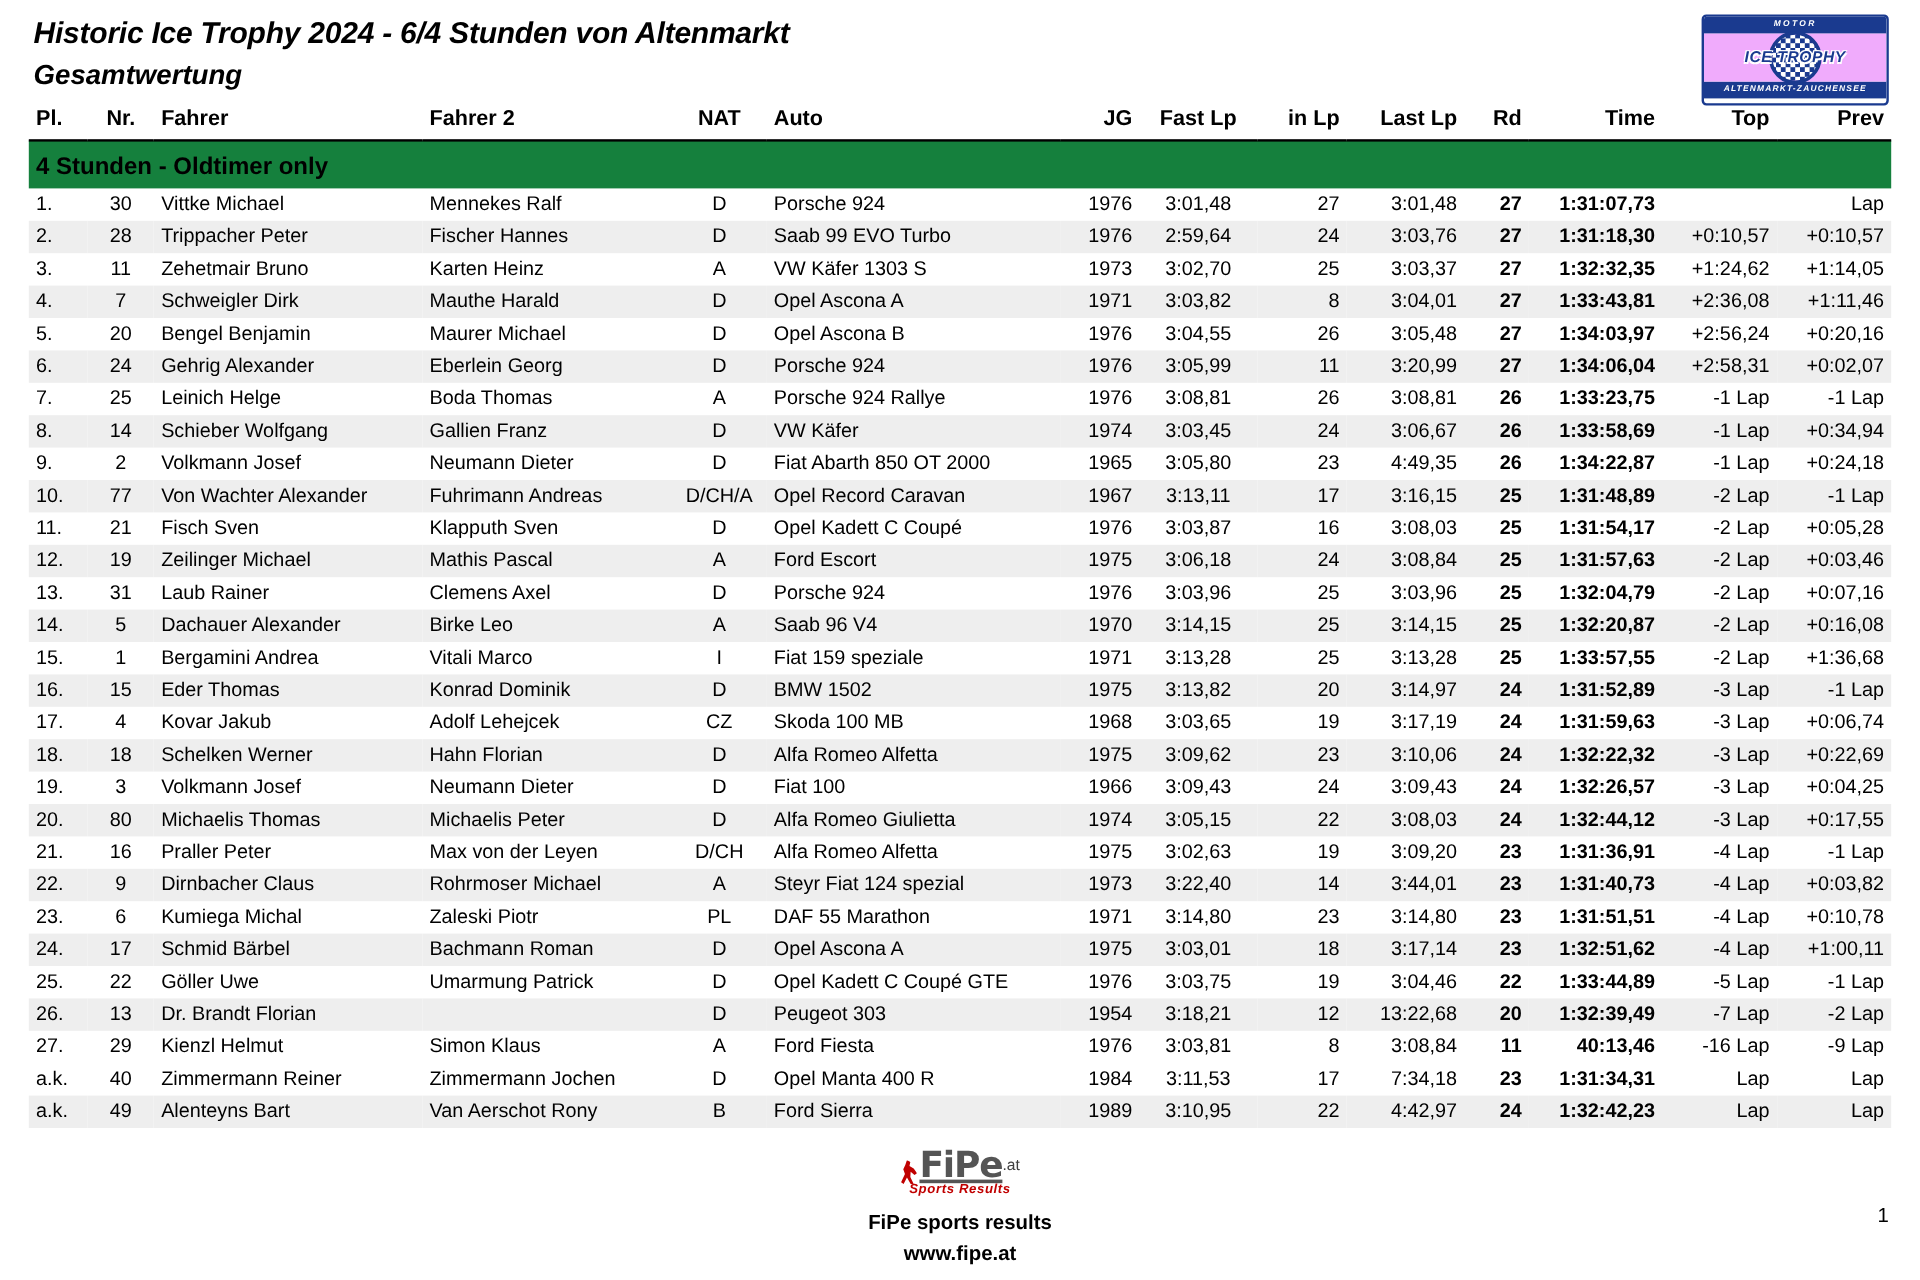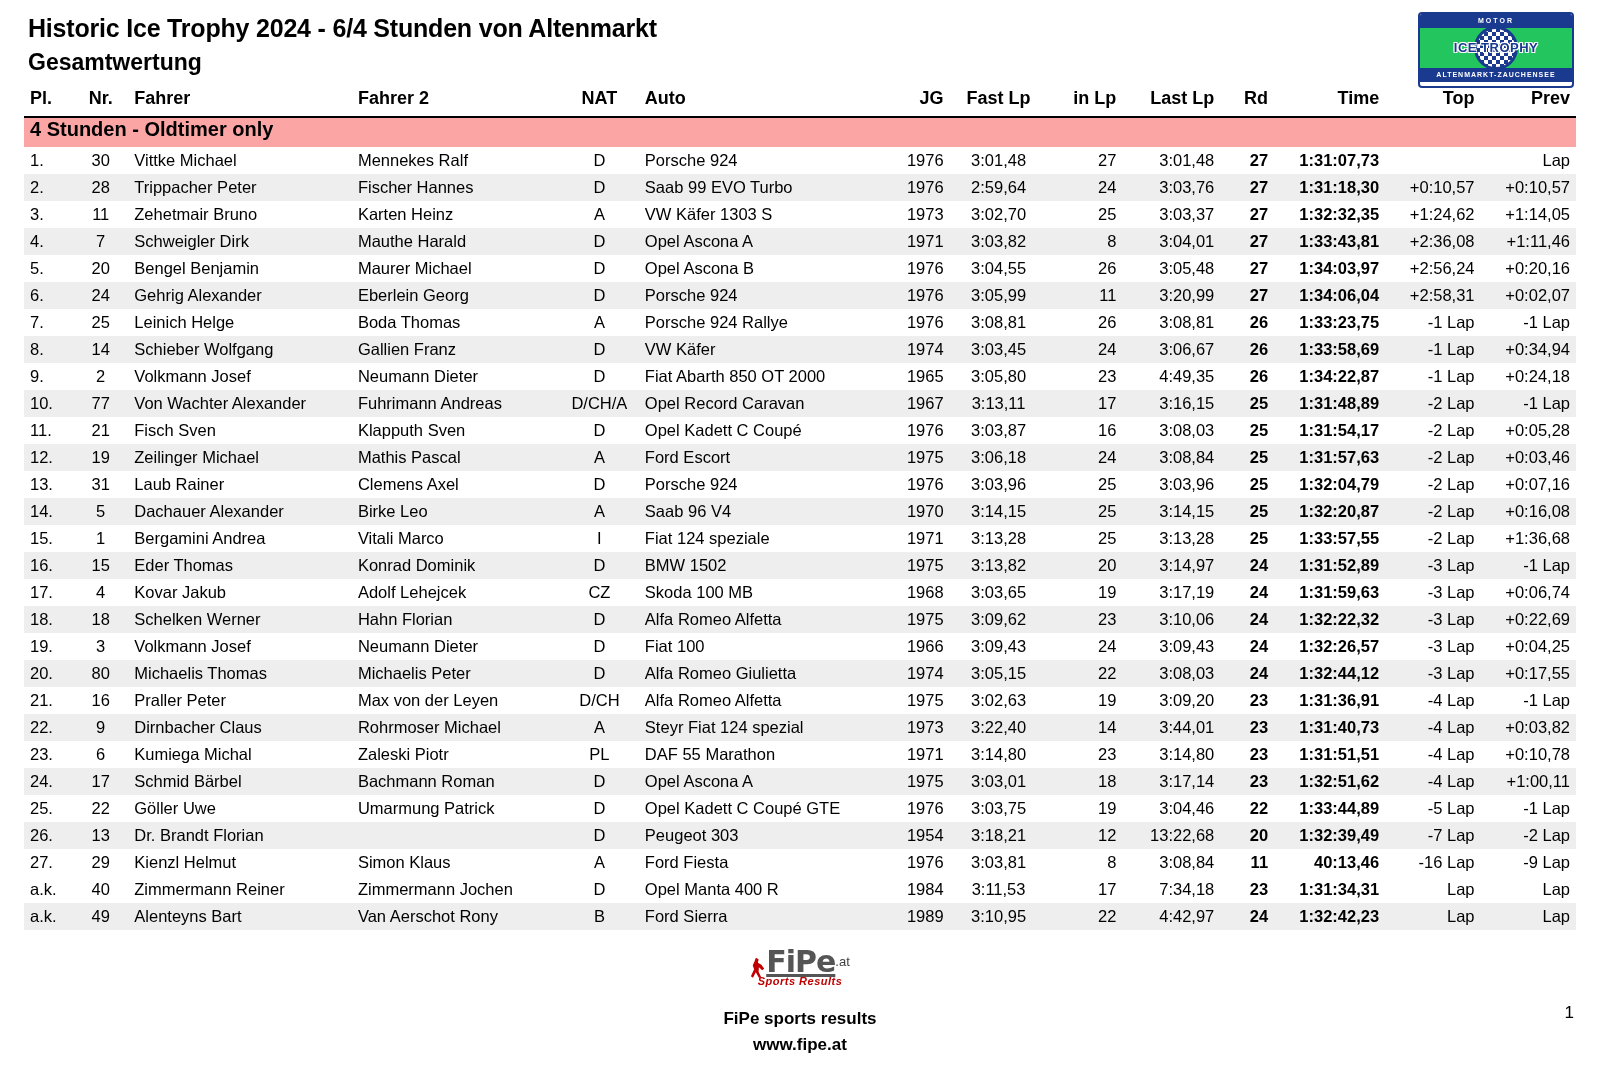--- a/index.html
+++ b/index.html
@@ -17,20 +17,21 @@
   }
   .page {
     width: 1600px;
     height: 1067px;
     box-sizing: border-box;
     padding: 14px 24px 0 24px;
     position: relative;
   }
   .header {
     position: relative;
+    font-style: italic;
   }
   .title {
     font-size: 25px;
     font-weight: bold;
     letter-spacing: -0.2px;
     margin: 0 0 6px 4px;
   }
   .subtitle {
     font-size: 23px;
     font-weight: bold;
@@ -53,21 +54,21 @@
     color: #ffffff;
     font-size: 7px;
     font-weight: bold;
     text-align: center;
     letter-spacing: 2px;
     line-height: 14px;
   }
   .logo-mid {
     position: relative;
     height: 40px;
-    background: #22c55e;
+    background: #f0abfc;
   }
   .logo-circle {
     position: absolute;
     left: 50%;
     top: 50%;
     transform: translate(-50%, -50%);
     width: 38px;
     height: 38px;
     border-radius: 50%;
     border: 3px solid #1a3a8f;
@@ -113,23 +114,23 @@
     padding: 3px 6px;
     white-space: nowrap;
     height: 21px;
   }
   tr.alt td {
     background: #eeeeee;
   }
   tr.section td {
     font-size: 20px;
     font-weight: bold;
-    padding-top: 0;
+    padding-top: 10px;
     padding-bottom: 6px;
-    background: #fca5a5;
+    background: #15803d;
   }
   .c-pl { text-align: left; width: 42px; }
   .c-nr { text-align: center; width: 52px; padding-right: 14px; }
   .c-fahrer { text-align: left; width: 230px; }
   .c-fahrer2 { text-align: left; width: 215px; }
   .c-nat { text-align: center; width: 72px; }
   .c-auto { text-align: left; width: 250px; }
   .c-jg { text-align: right; width: 62px; }
   .c-fast { text-align: center; width: 96px; }
   .c-inlp { text-align: right; width: 72px; }
@@ -456,21 +457,21 @@
           <td class="c-time">1:32:20,87</td>
           <td class="c-top">-2 Lap</td>
           <td class="c-prev">+0:16,08</td>
         </tr>
         <tr>
           <td class="c-pl">15.</td>
           <td class="c-nr">1</td>
           <td class="c-fahrer">Bergamini Andrea</td>
           <td class="c-fahrer2">Vitali Marco</td>
           <td class="c-nat">I</td>
-          <td class="c-auto">Fiat 124 speziale</td>
+          <td class="c-auto">Fiat 159 speziale</td>
           <td class="c-jg">1971</td>
           <td class="c-fast">3:13,28</td>
           <td class="c-inlp">25</td>
           <td class="c-last">3:13,28</td>
           <td class="c-rd">25</td>
           <td class="c-time">1:33:57,55</td>
           <td class="c-top">-2 Lap</td>
           <td class="c-prev">+1:36,68</td>
         </tr>
         <tr class="alt">

